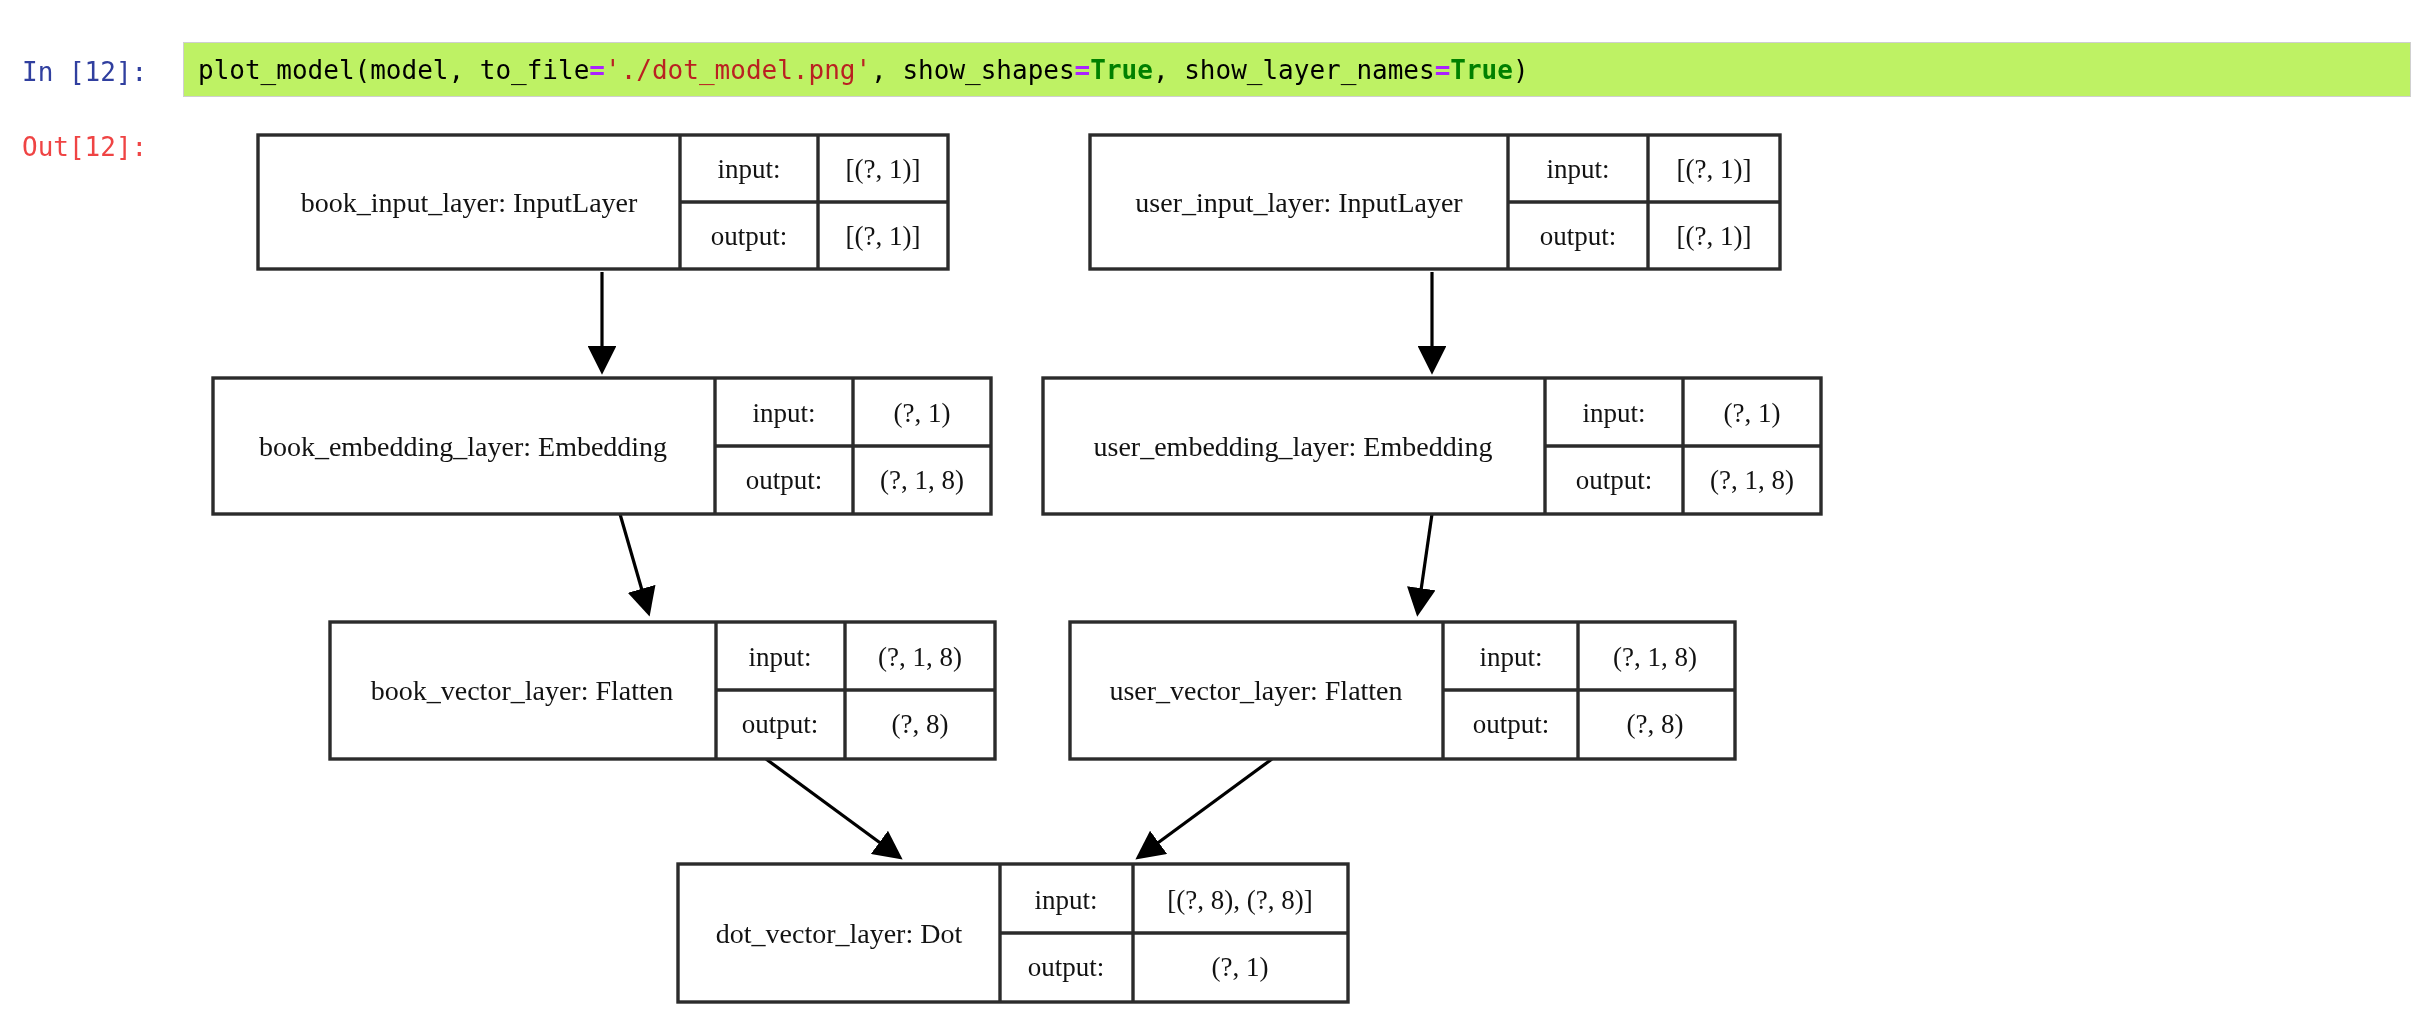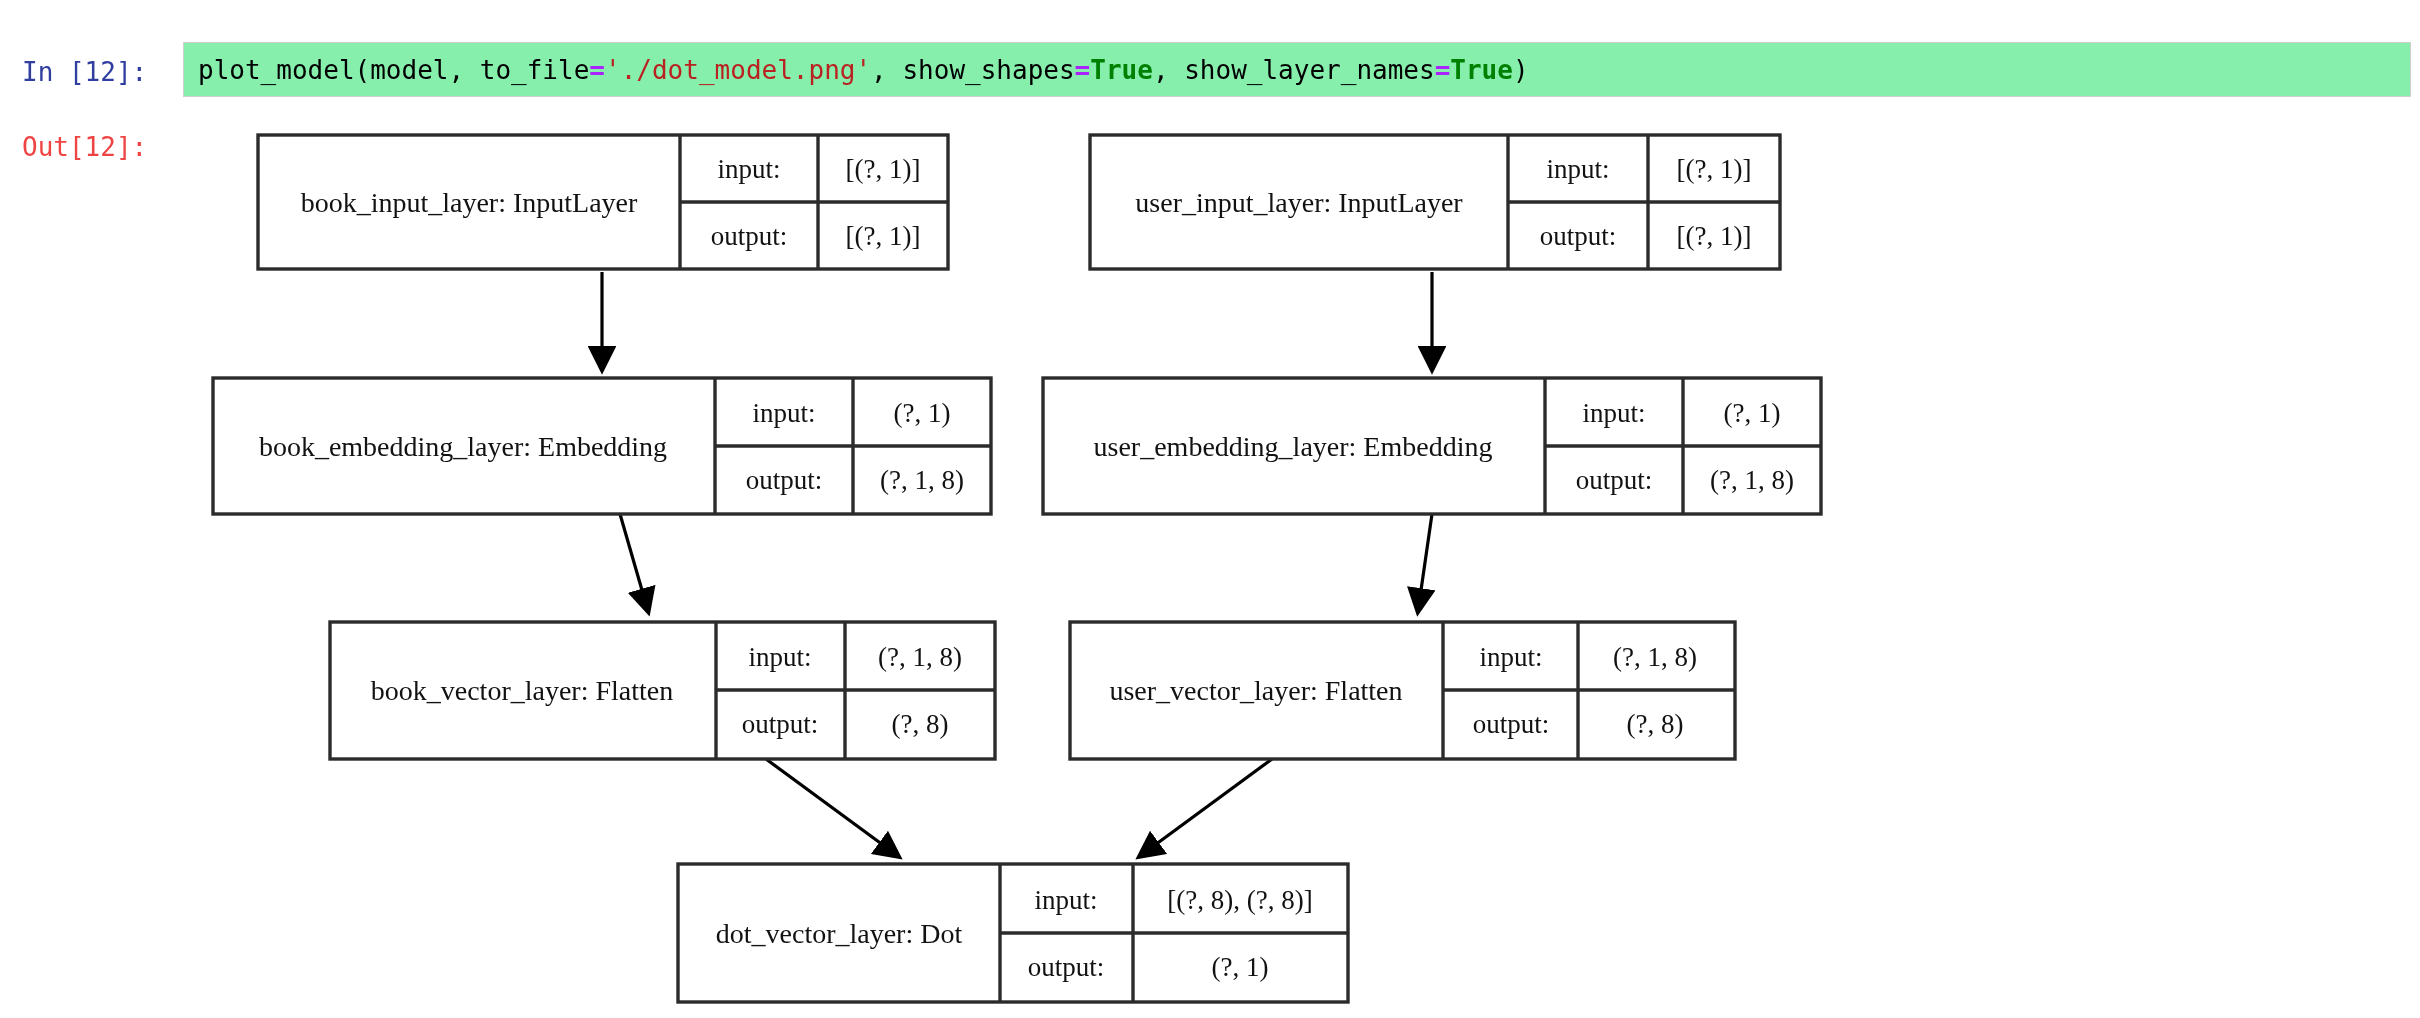--- a/index.html
+++ b/index.html
@@ -49,21 +49,21 @@
     color: #ef4444;
     white-space: pre;
   }
 
   .code-area {
     position: absolute;
     left: 183px;
     top: 18px;
     width: 2228px;
     height: 55px;
-    background: #86efac;
+    background: #bef264;
     border: 1px solid #cfcfcf;
     box-sizing: border-box;
   }
 
   .code-line {
     position: absolute;
     left: 14px;
     top: 11px;
     font-family: "DejaVu Sans Mono", monospace;
     font-size: 26px;

